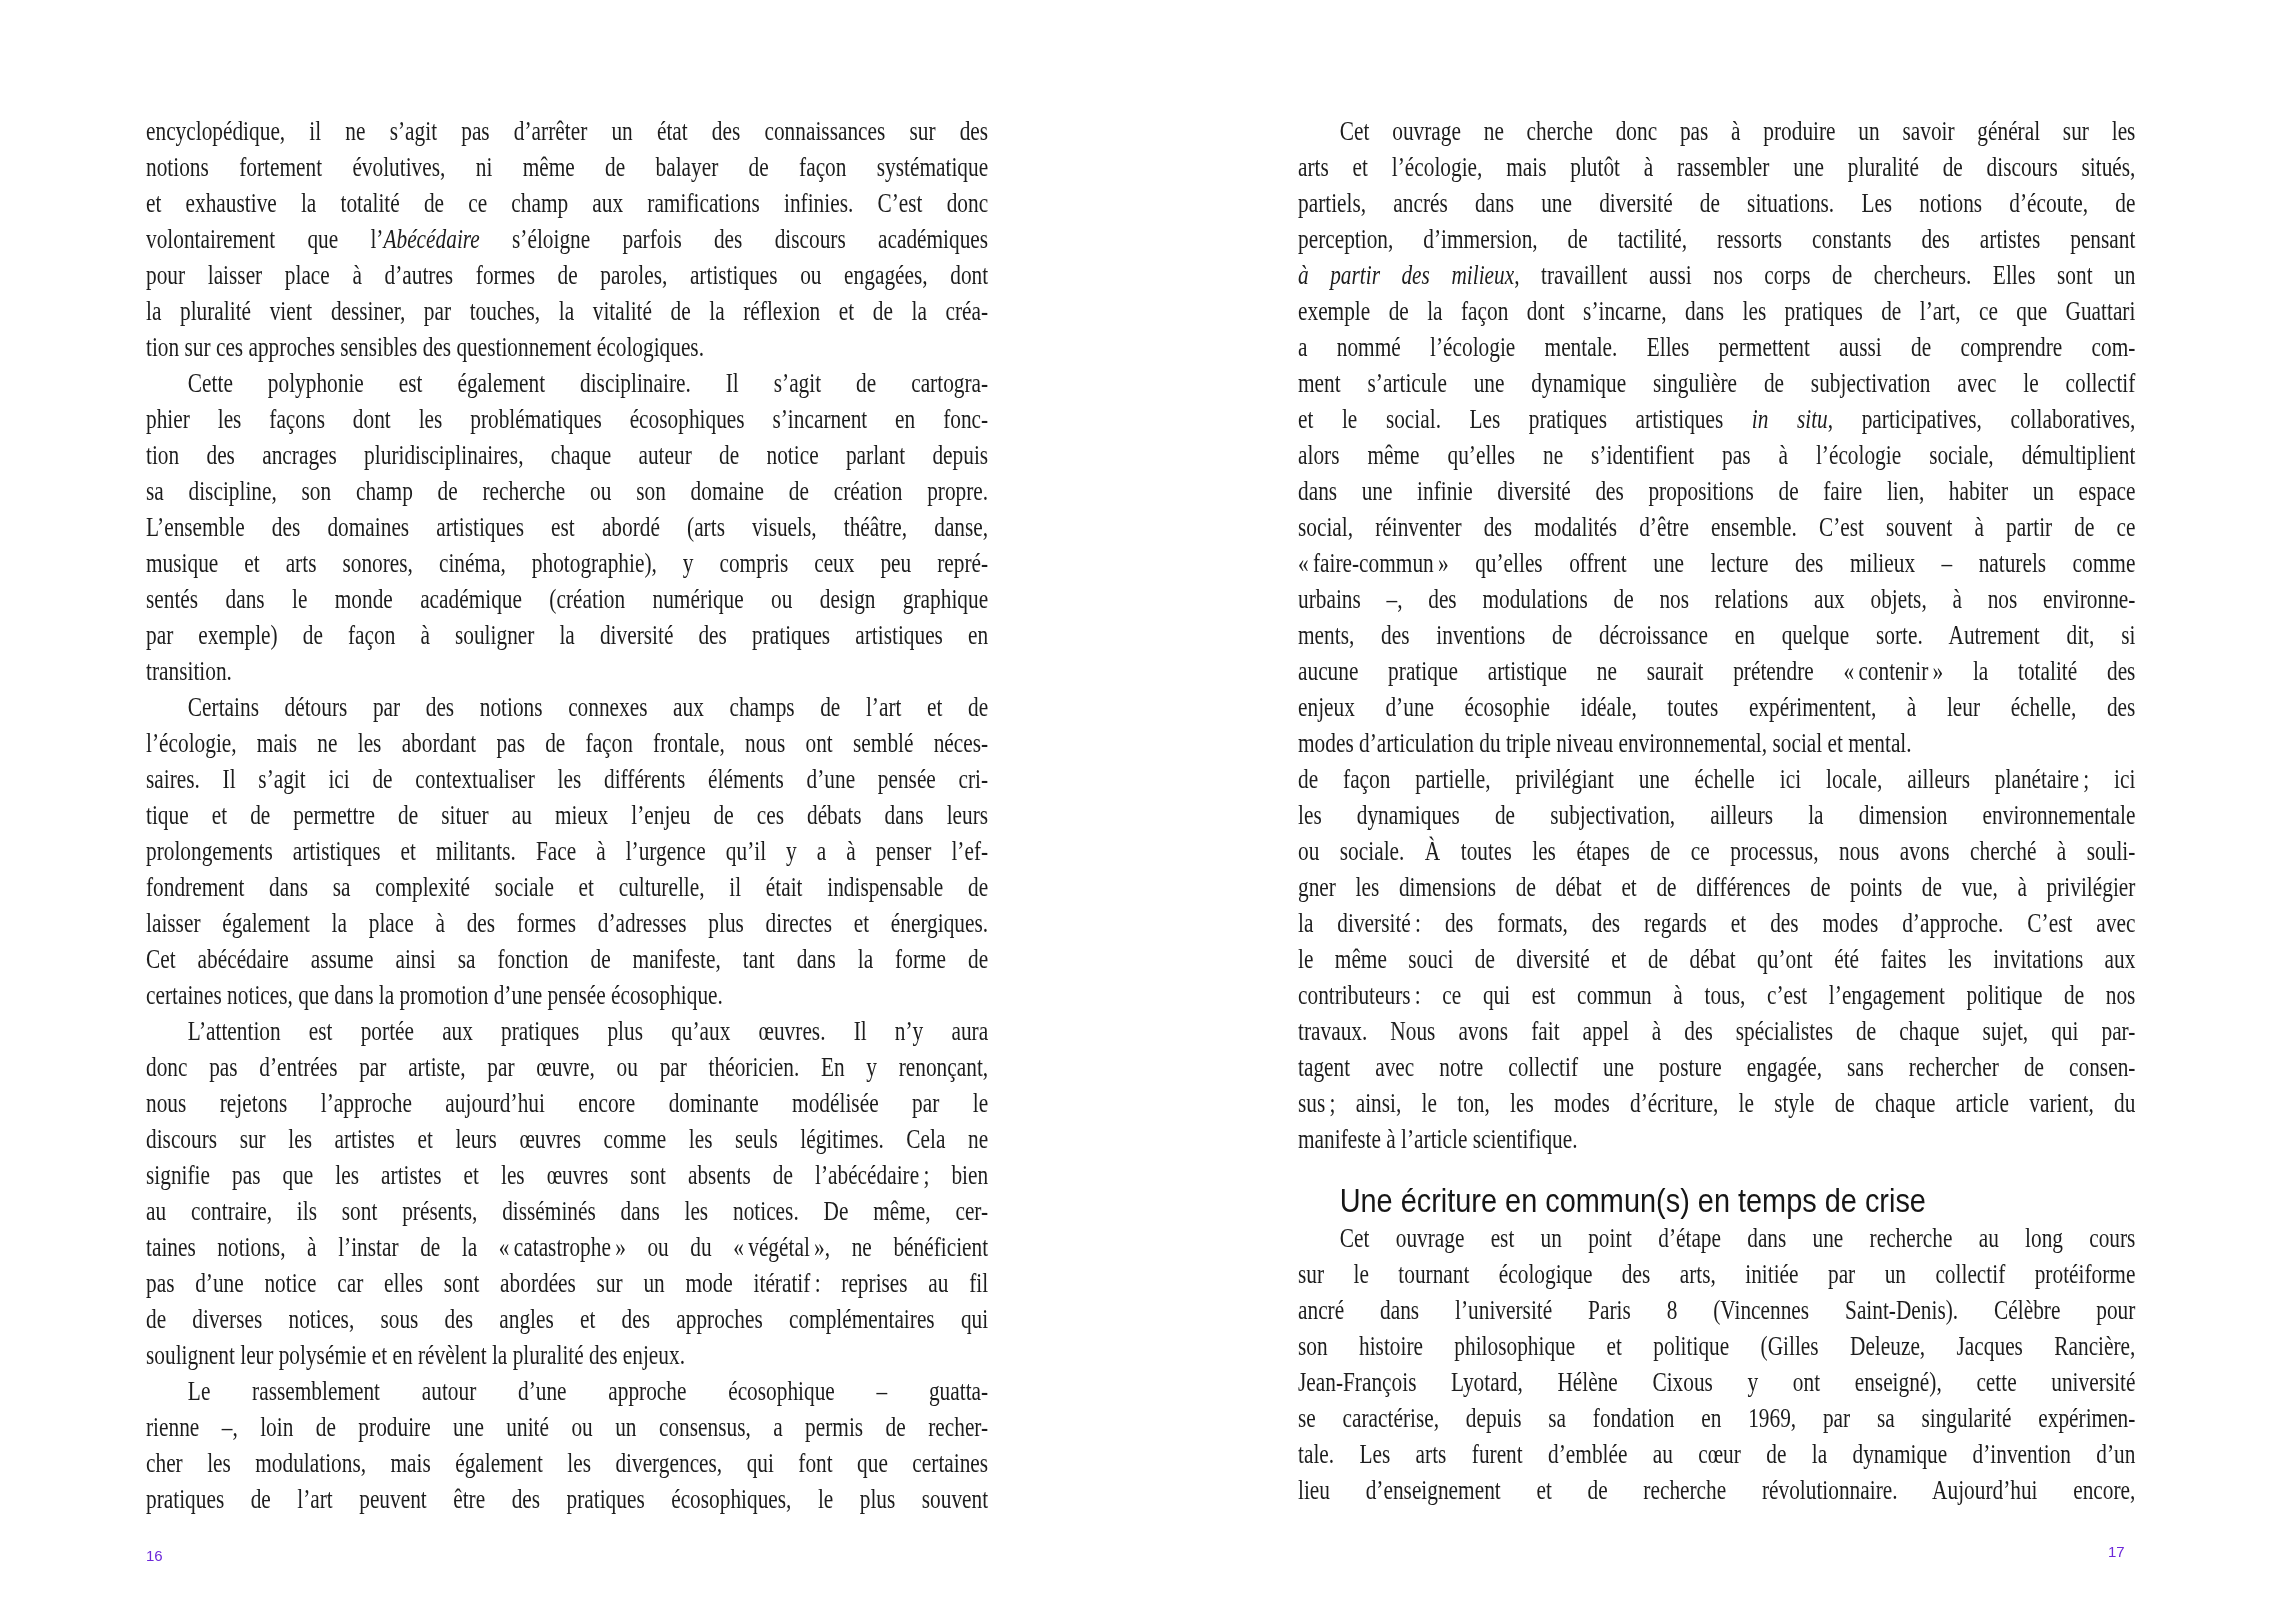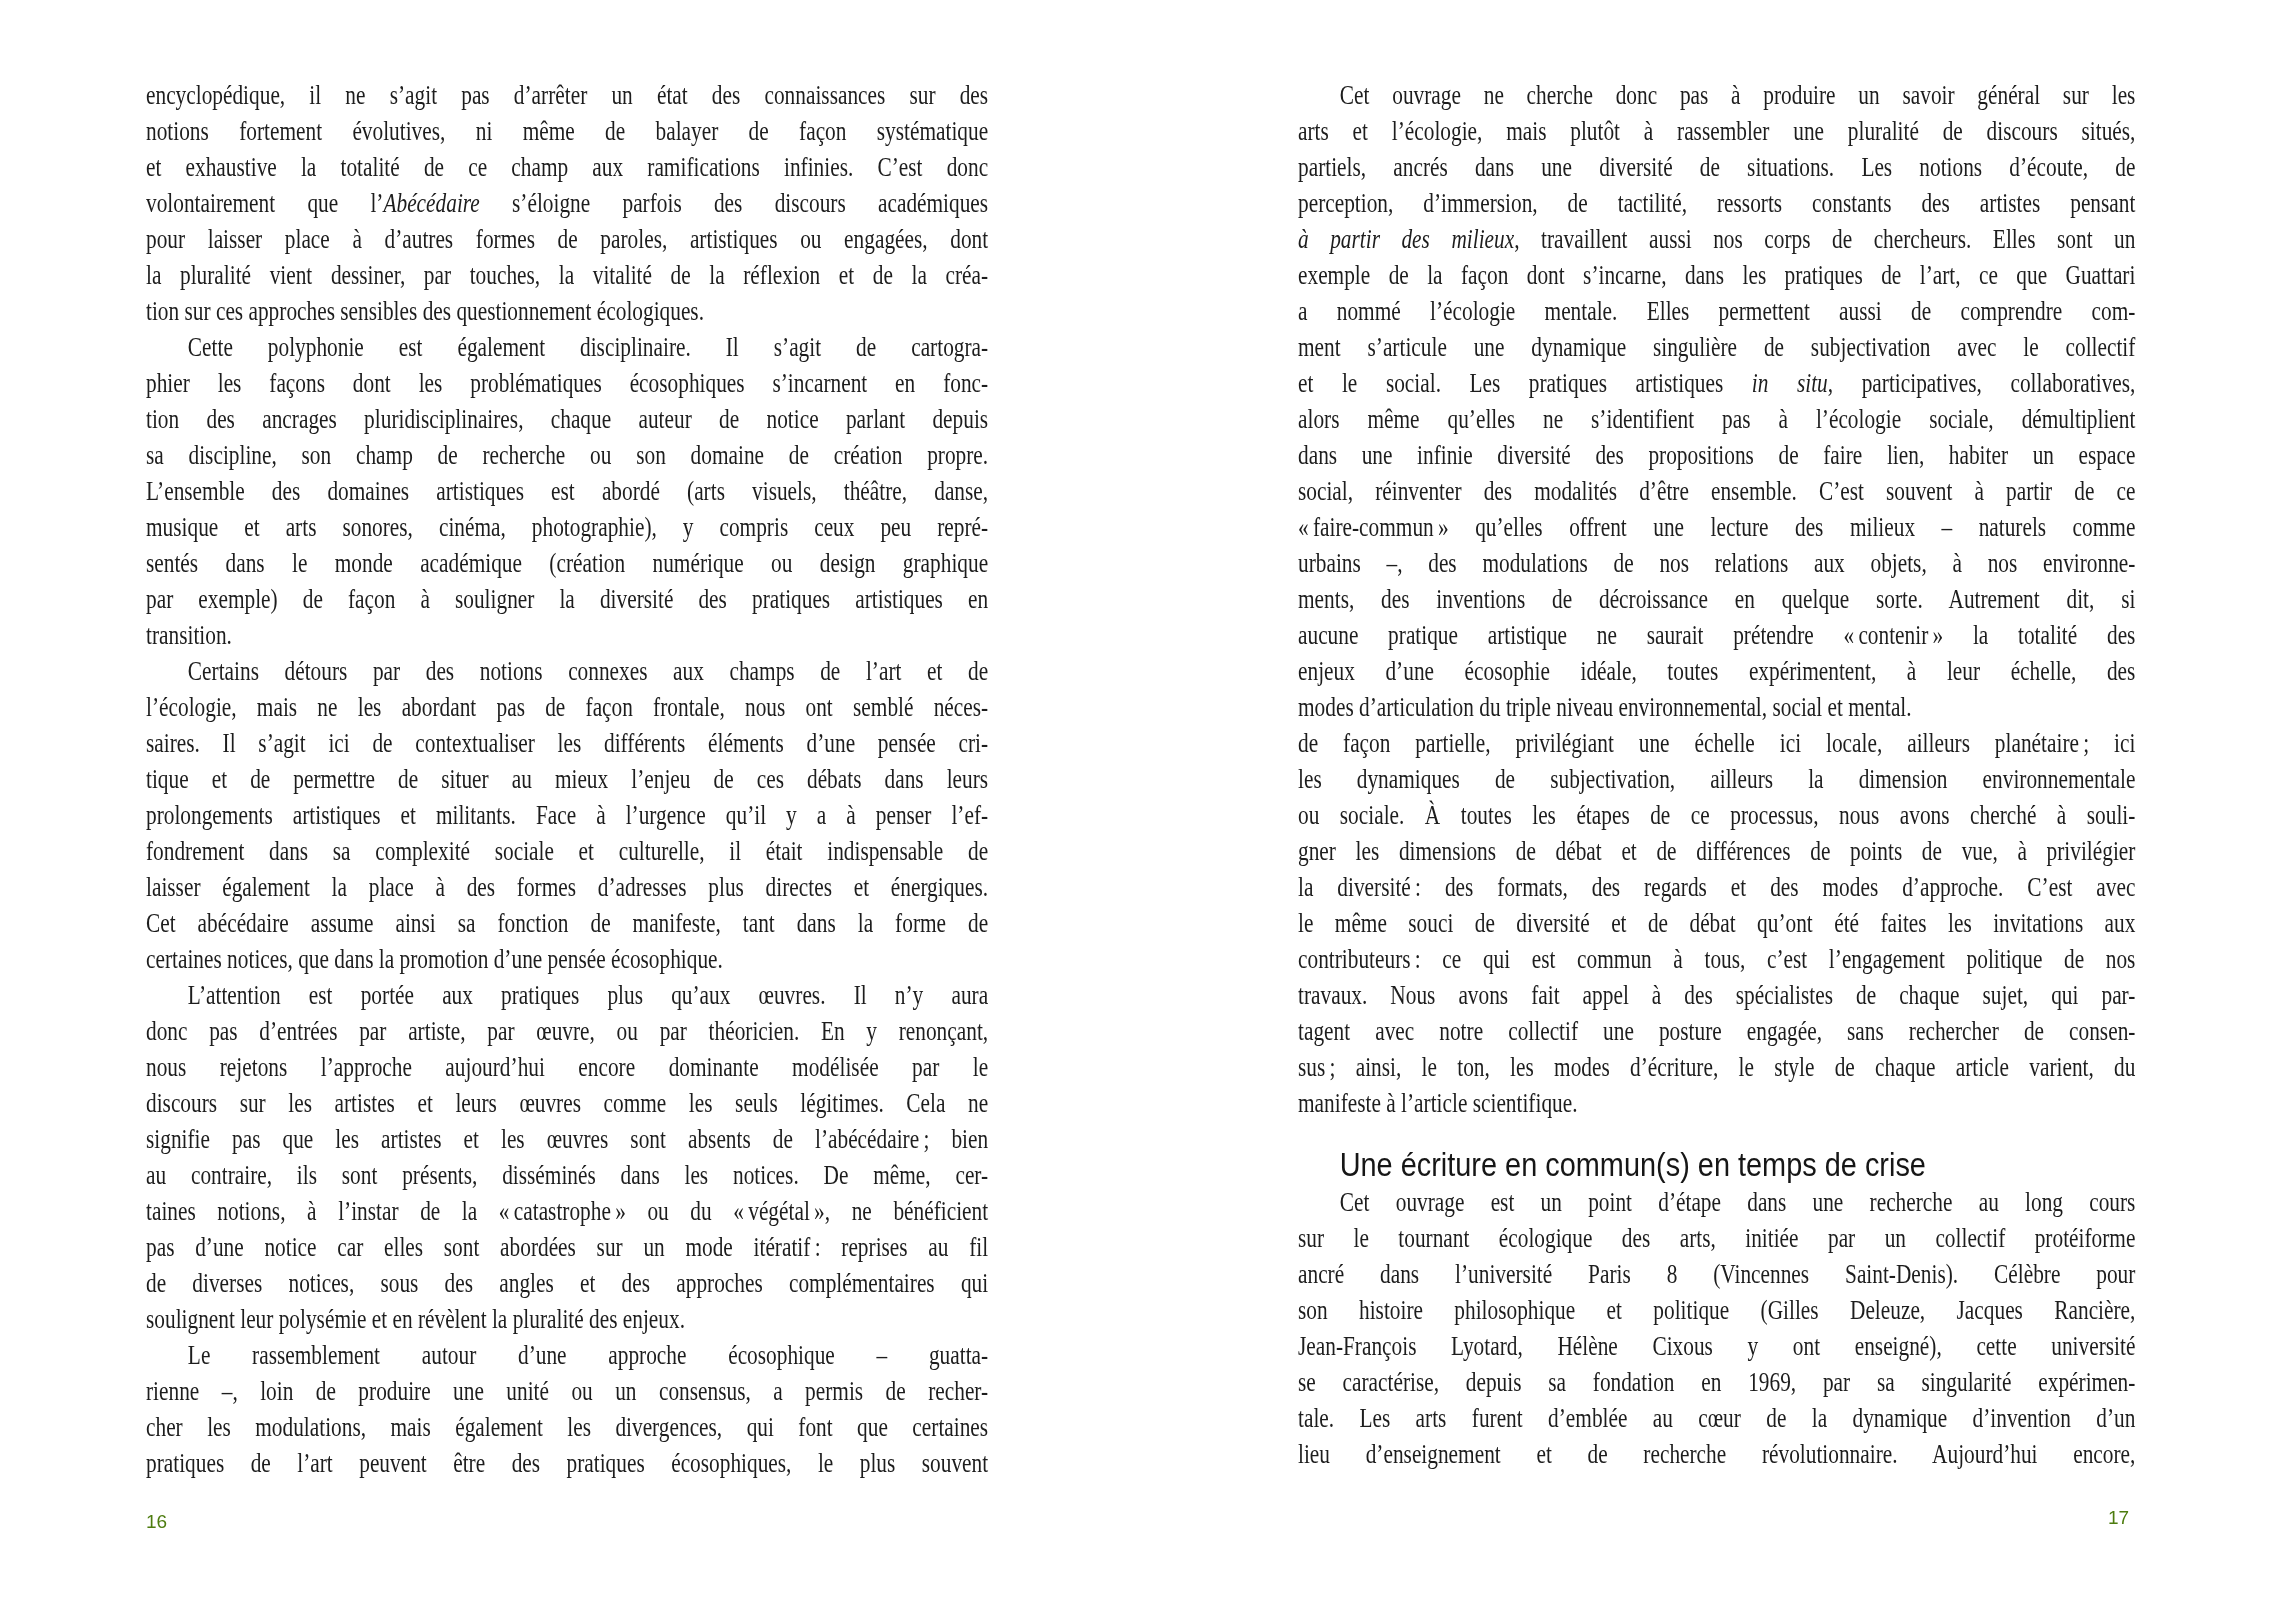--- a/index.html
+++ b/index.html
@@ -8,20 +8,21 @@
     background: #ffffff;
   }
   .spread {
     position: relative;
     width: 2286px;
     height: 1534px;
     background: #ffffff;
     overflow: hidden;
     font-family: "Liberation Serif", serif;
     color: #1d1d1d;
+    margin-top: 36px;
   }
   .column {
     position: absolute;
     top: 77px;
   }
   .column.left  { left: 146px;  width: 842px; }
   .column.right { left: 1298px; width: 837px; }
 
   .para { margin: 0; }
 
@@ -54,22 +55,22 @@
     padding-left: 49px;
     width: 1182px;
     transform: scaleX(0.85);
     transform-origin: 0 0;
     white-space: nowrap;
   }
 
   .pagenum {
     position: absolute;
     font-family: "Liberation Sans", sans-serif;
-    font-size: 19px;
-    color: #4d7c0f;
+    font-size: 15px;
+    color: #6d28d9;
   }
   .pagenum.left  { left: 146px;  top: 1511px; }
   .pagenum.right { left: 2108px; top: 1507px; width: 29.6px; text-align: left; }
 </style>
 </head>
 <body>
 
 <div class="spread">
   <div class="column left">
       <div class="para">

